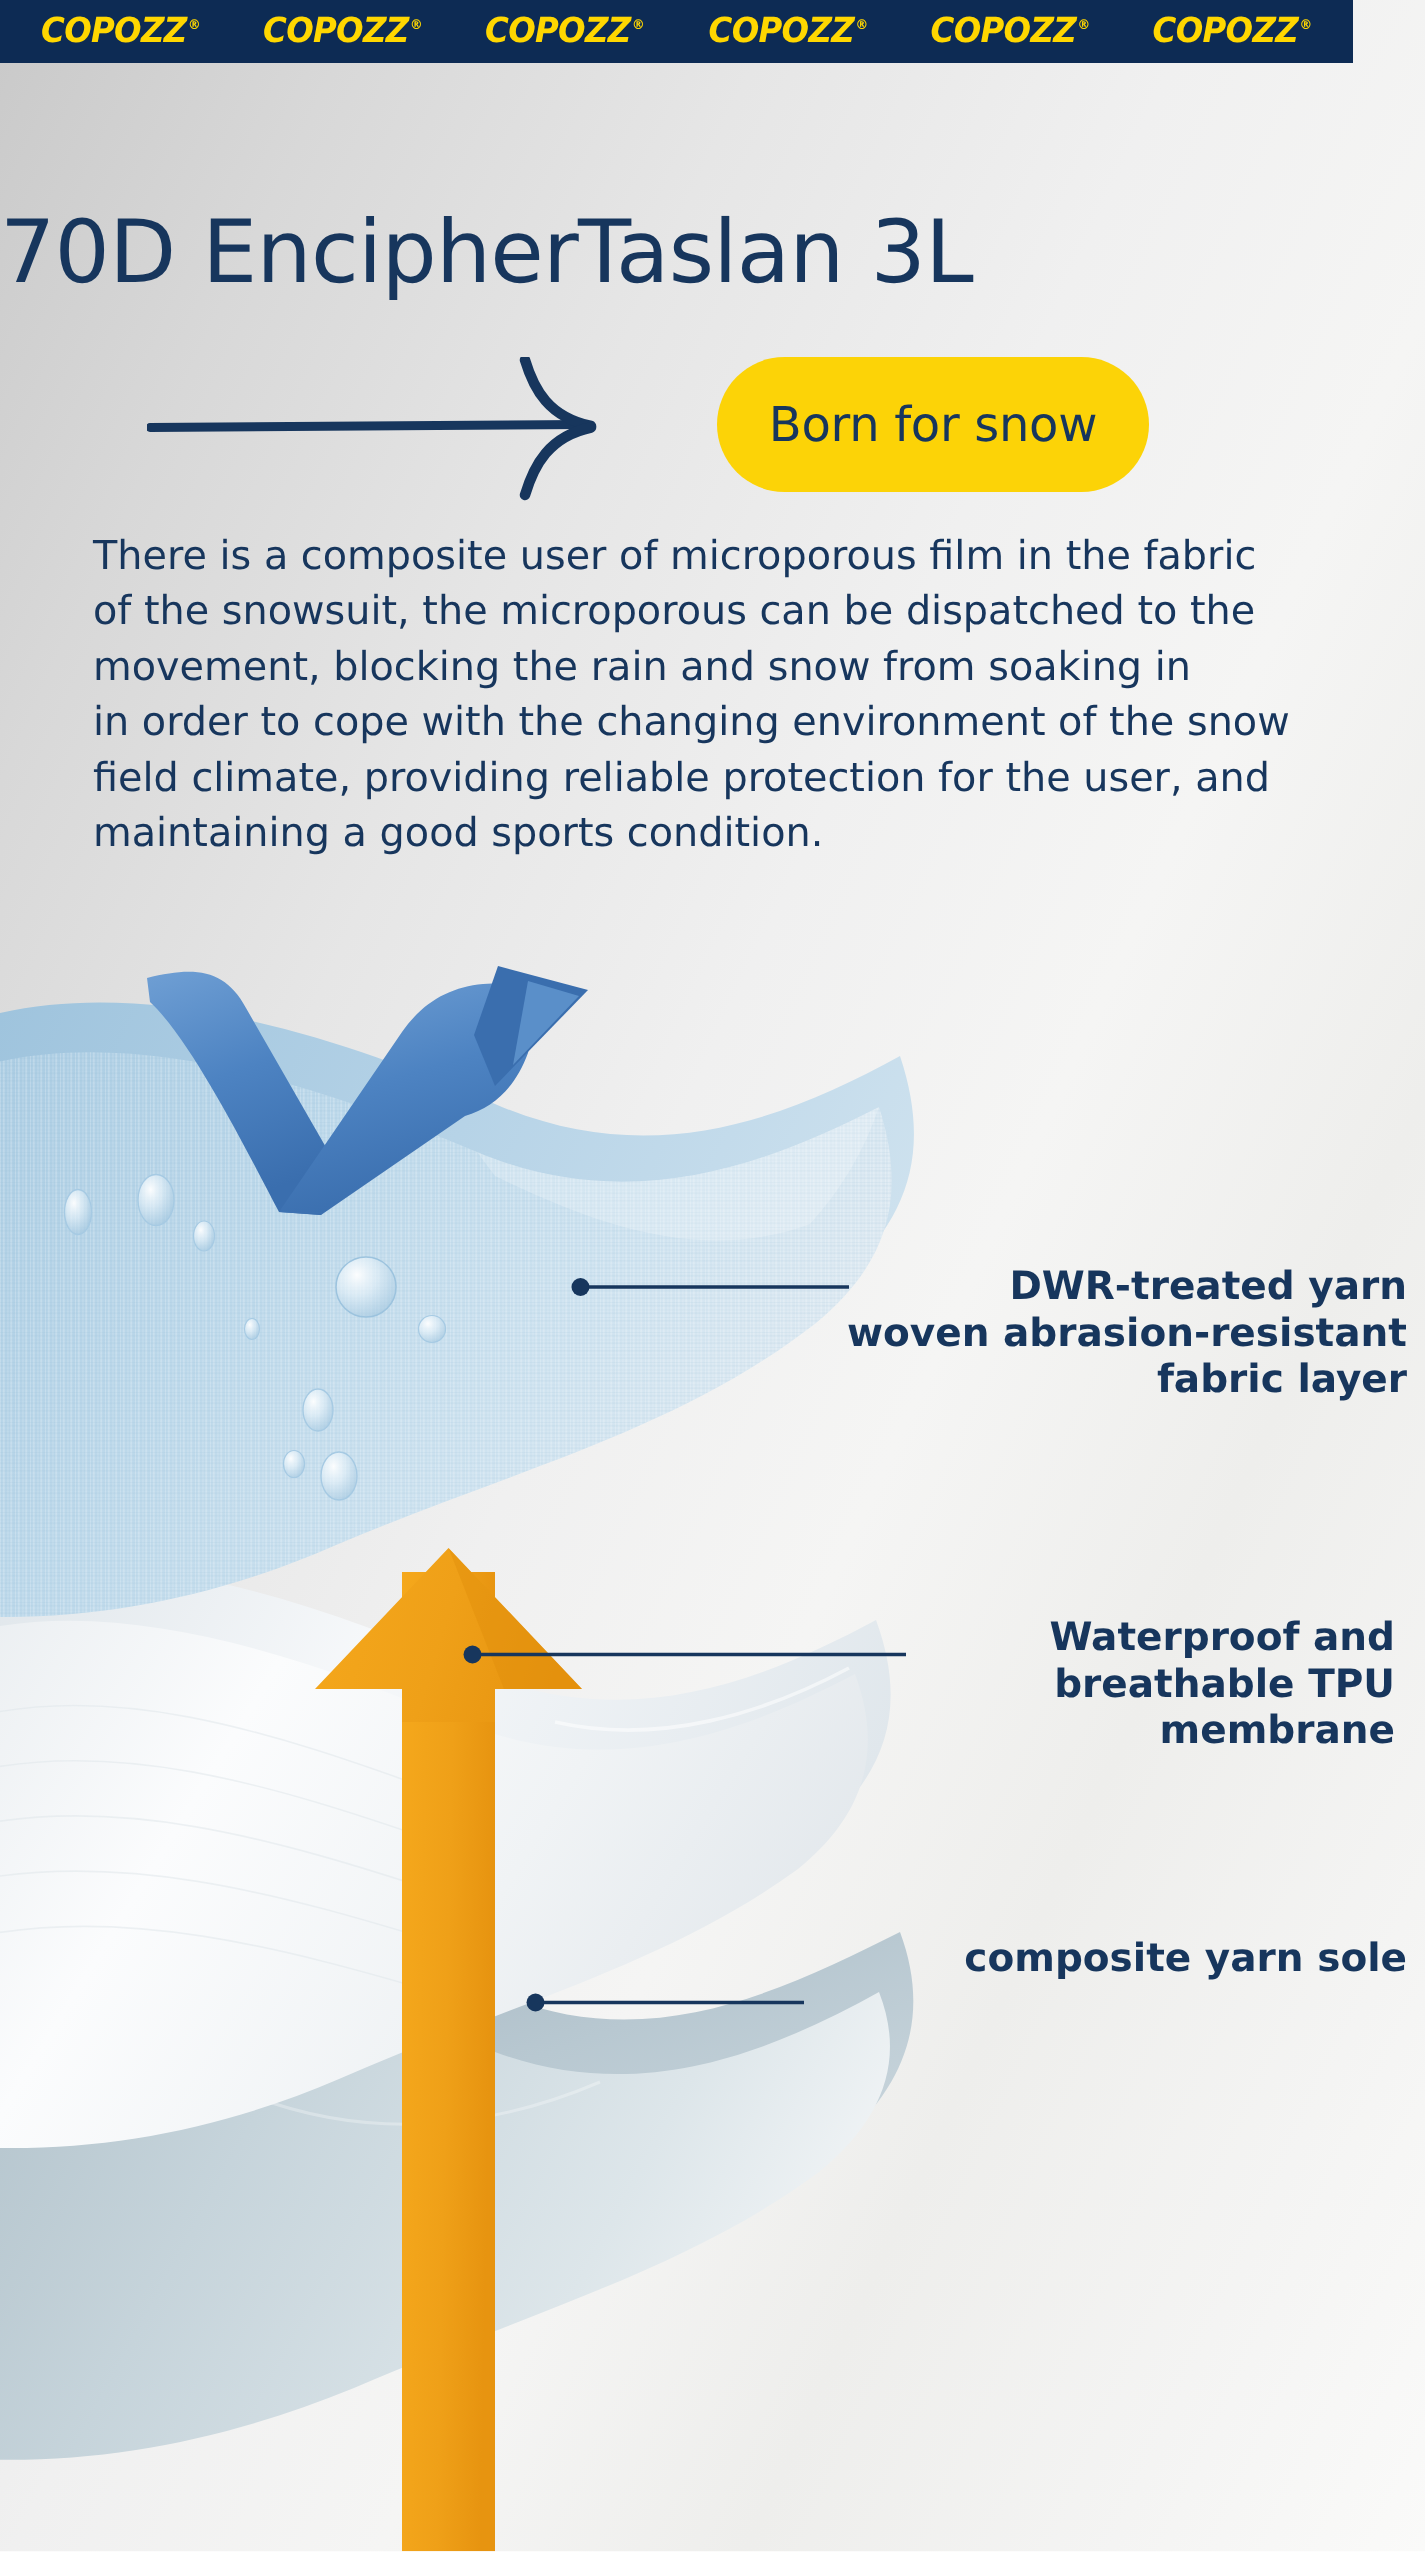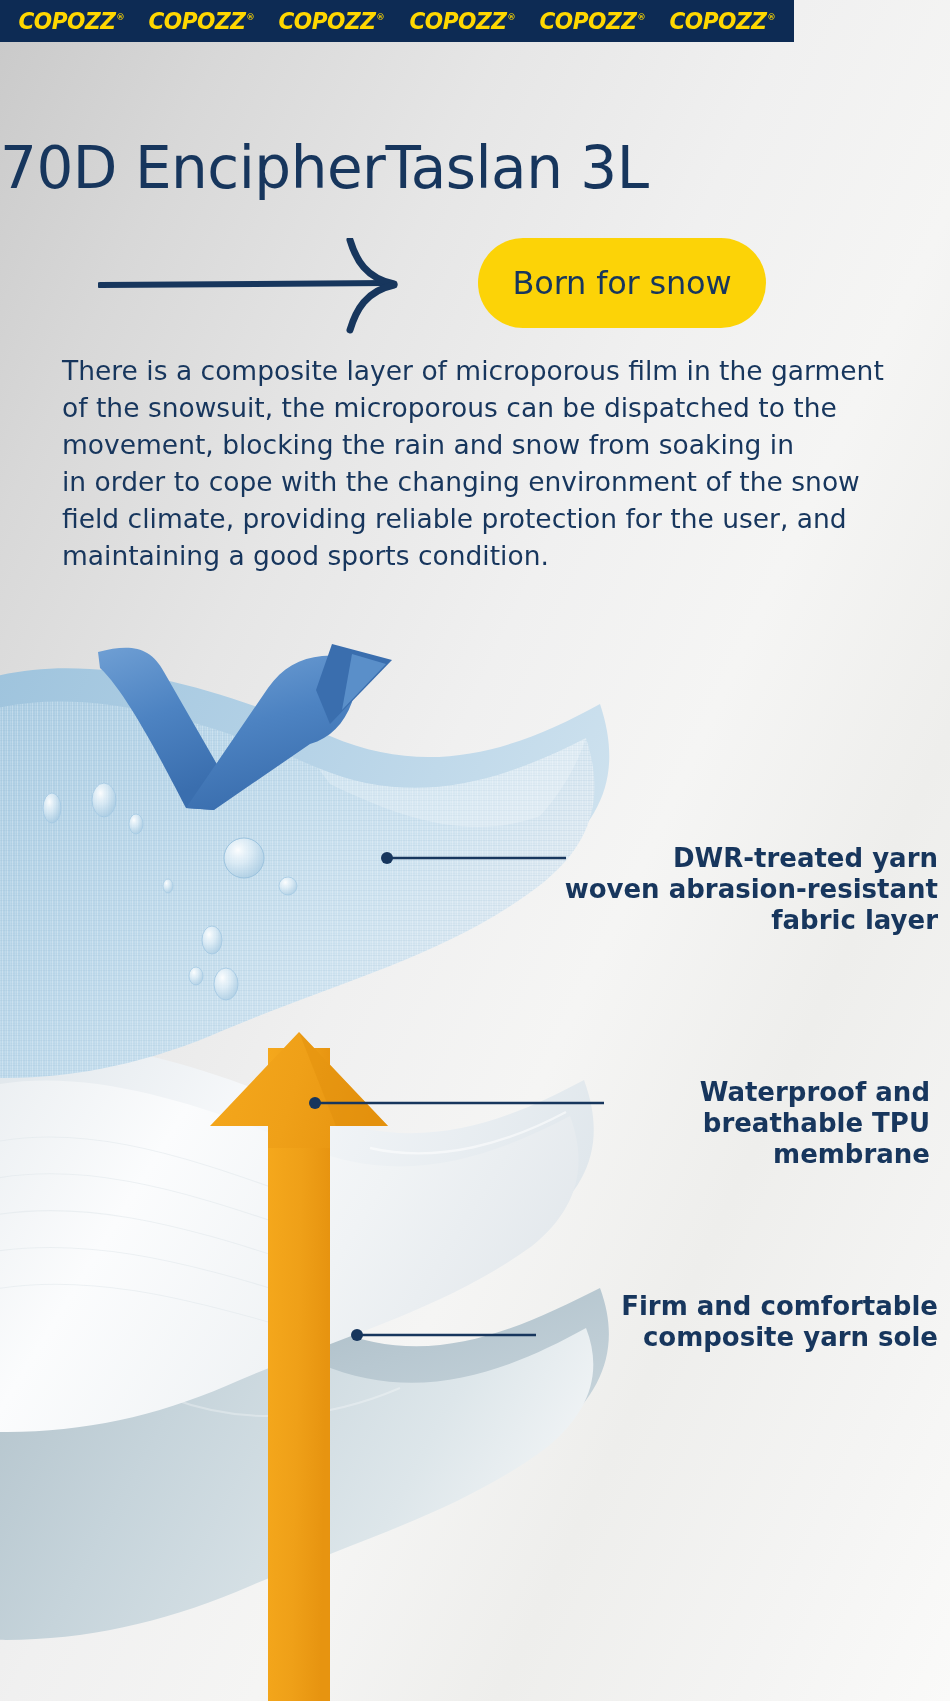--- a/index.html
+++ b/index.html
@@ -21,21 +21,21 @@
     overflow: hidden;
     background:
       linear-gradient(115deg, #c9c9c9 0%, #d8d8d8 14%, #e6e6e6 30%, #f0f0f0 46%,
                       #f5f5f4 60%, #eeeeec 74%, #f4f4f3 88%, #fafaf9 100%);
   }
 
   
   .brand-bar {
     position: absolute;
     top: 0; left: 0;
-    width: 794px;
+    width: 902px;
     height: 42px;
     background: #0d2b54;
     display: flex;
     align-items: center;
     justify-content: space-around;
     padding: 0 6px;
     box-sizing: border-box;
     z-index: 40;
   }
   .brand-word {
@@ -175,21 +175,21 @@
       <path d="M252,2 C258,22 268,40 296,46" stroke="#17365d" stroke-width="7" fill="none" stroke-linecap="round"></path>
       <path d="M252,92 C258,72 268,53 296,47" stroke="#17365d" stroke-width="7" fill="none" stroke-linecap="round"></path>
     </svg>
   </div>
 
   <div class="pill">
     <span class="pill-text">Born for snow</span>
   </div>
 
   <div class="body-copy">
-    <div>There is a composite layer of microporous film in the garment</div>
+    <div>There is a composite user of microporous film in the fabric</div>
     <div>of the snowsuit, the microporous can be dispatched to the</div>
     <div>movement, blocking the rain and snow from soaking in</div>
     <div>in order to cope with the changing environment of the snow</div>
     <div>field climate, providing reliable protection for the user, and</div>
     <div>maintaining a good sports condition.</div>
   </div>
 
   <div class="hero">
     <svg width="950" height="1073" viewBox="0 0 950 1073">
       <defs>
@@ -335,17 +335,16 @@
     <div>fabric layer</div>
   </div>
 
   <div class="callout callout-2">
     <div>Waterproof and</div>
     <div>breathable TPU</div>
     <div>membrane</div>
   </div>
 
   <div class="callout callout-3">
-    <div>Firm and comfortable</div>
     <div>composite yarn sole</div>
   </div>
 
 </div>
 
 </body></html>

